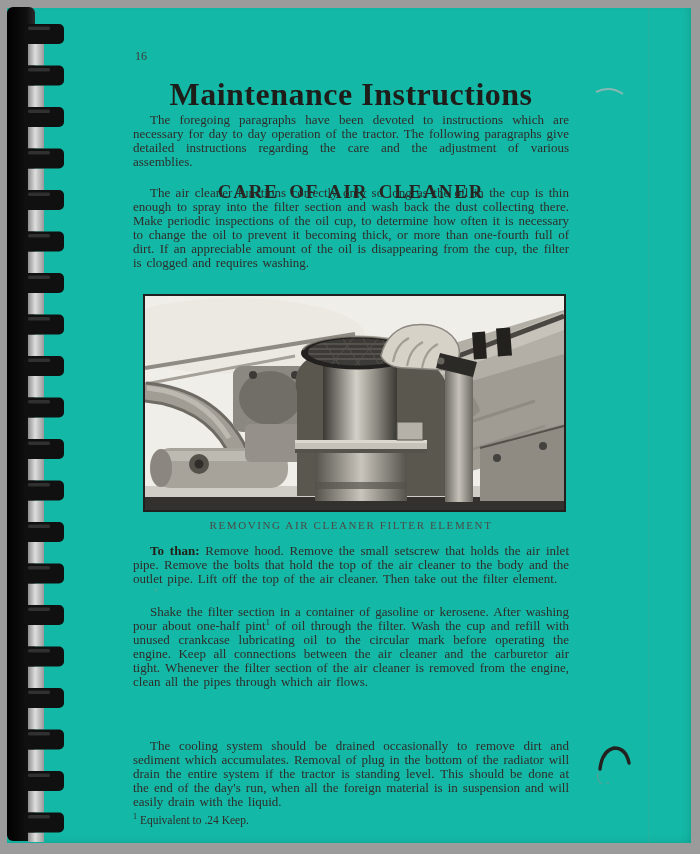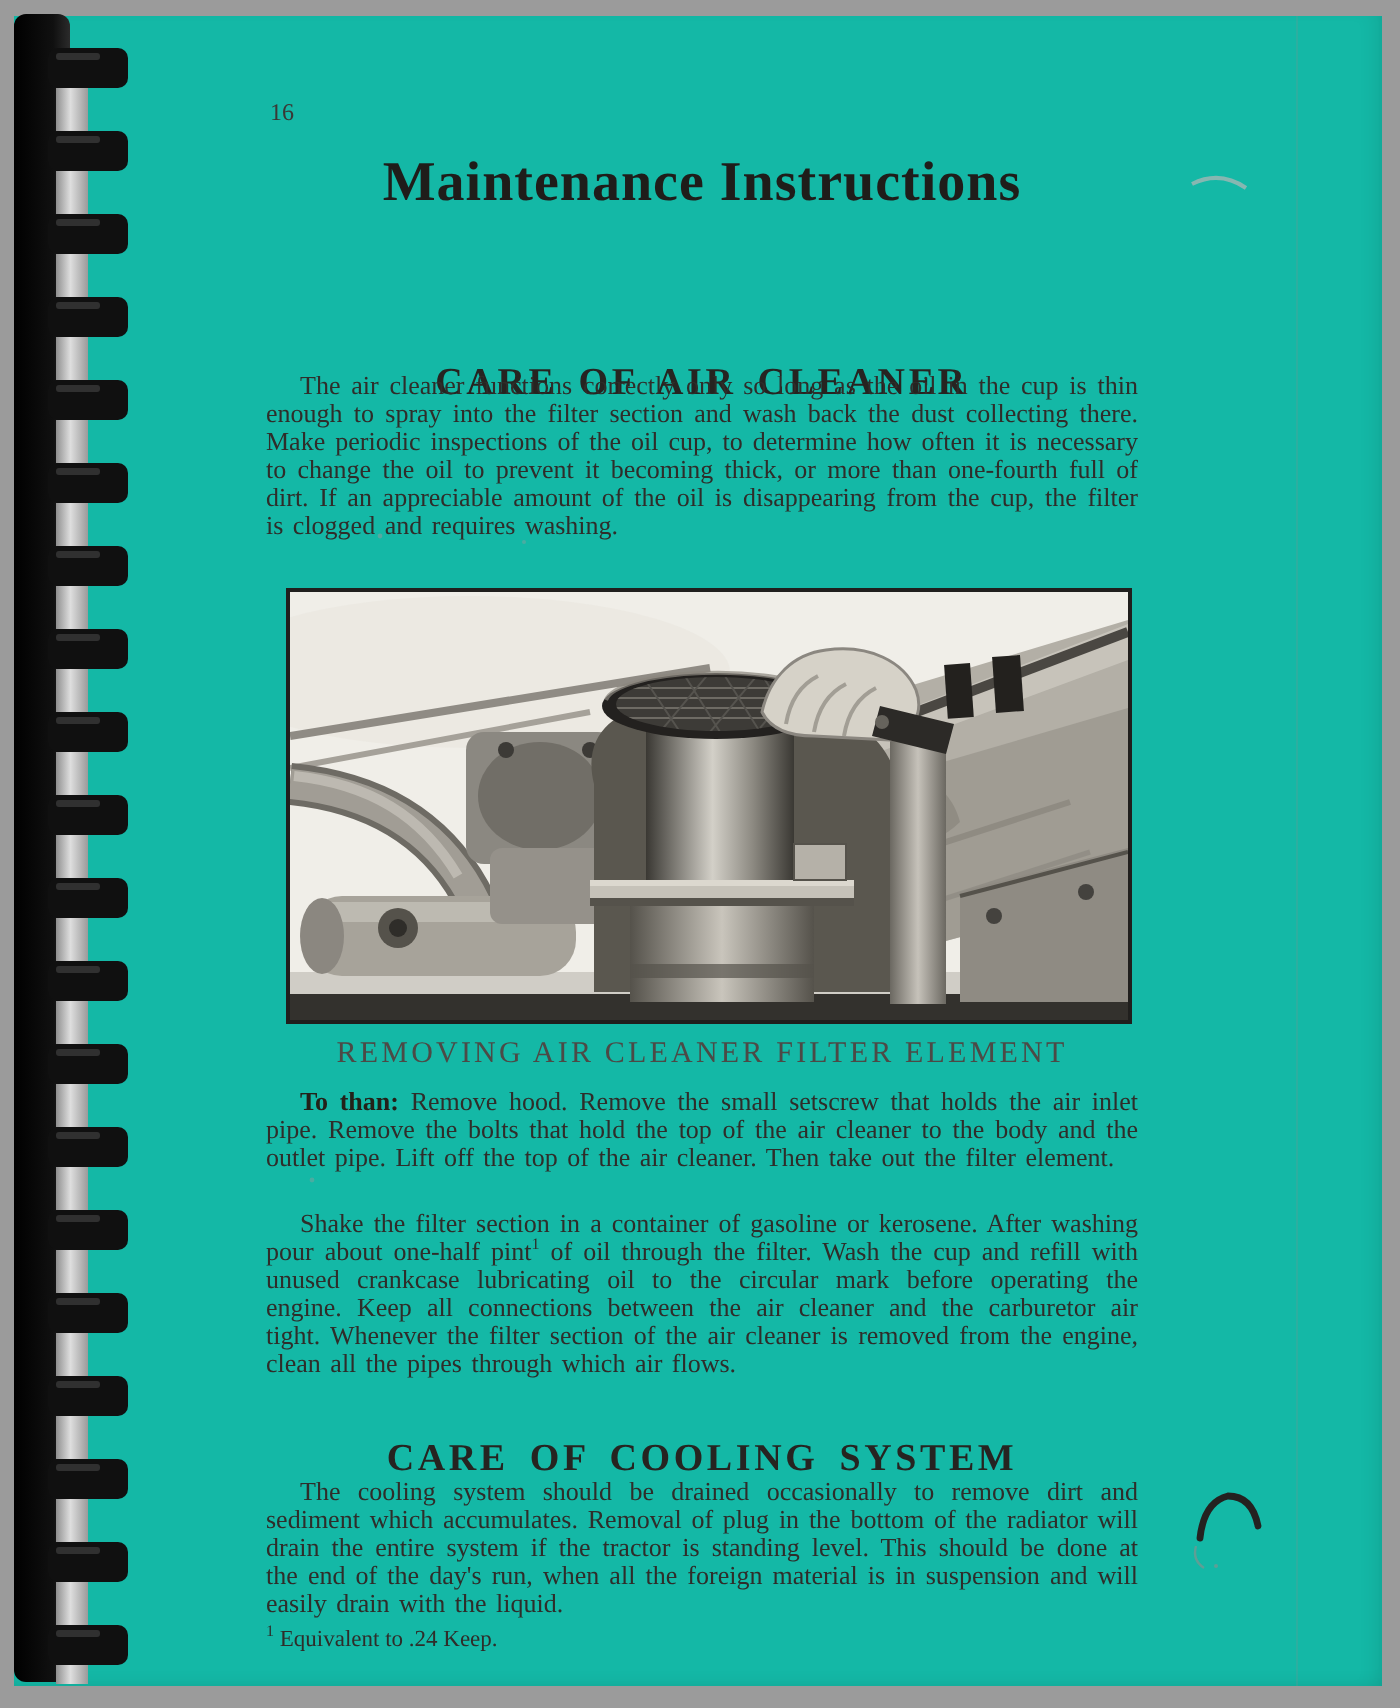--- a/index.html
+++ b/index.html
@@ -3,52 +3,53 @@
 <meta charset="utf-8">
 <title>Scanned manual page</title>
 <style>
   html,body{margin:0;padding:0;}
   .scan{position:relative;width:700px;height:854px;background:#9b9b9b;overflow:hidden;
         font-family:"Liberation Serif", serif;}
   .page{position:absolute;left:7px;top:8px;width:684px;height:835px;background:#14b8a6;
         box-shadow:inset -8px 0 10px -6px rgba(0,0,0,.10), inset 0 -6px 8px -5px rgba(0,0,0,.08);}
   .page-number{position:absolute;left:128px;top:41px;font-size:12px;color:#3a3835;}
   .title{position:absolute;left:126px;top:68px;width:436px;margin:0;text-align:center;
-         font-size:28px;font-weight:bold;letter-spacing:.5px;color:#1f1d1a;}
+         font-size:32px;font-weight:bold;letter-spacing:.5px;color:#1f1d1a;}
   .heading{position:absolute;left:126px;width:436px;margin:0;text-align:center;
            font-size:19px;font-weight:bold;letter-spacing:1.8px;word-spacing:4px;color:#262421;}
   .h-air{top:173px;}
   .h-cool{top:711px;}
   .para{position:absolute;left:126px;width:436px;margin:0;font-size:13px;line-height:14px;
         text-align:justify;text-indent:17px;color:#2f2d2a;word-spacing:1.5px;}
   .p-intro{top:105px;}
   .p-air{top:178px;}
   .p-wash{top:536px;}
   .p-shake{top:597px;}
   .p-cool{top:731px;}
   .photo{position:absolute;left:136px;top:286px;width:423px;height:218px;margin:0;
          border:2px solid #201f1d;box-sizing:border-box;background:#f0eee8;}
   .caption{position:absolute;left:126px;top:511px;width:436px;text-align:center;
-           font-size:15px;letter-spacing:1.6px;color:#4c4a46;}
+           font-size:11px;letter-spacing:1.6px;color:#4c4a46;}
   .footnote{position:absolute;left:126px;top:806px;font-size:11.5px;color:#2f2d2a;}
   sup{font-size:8px;line-height:0;vertical-align:super;}
   .crease{position:absolute;left:641px;top:0;width:1px;height:100%;background:rgba(140,140,140,.20);}
   .binding{position:absolute;left:0;top:0;}
   .marks{position:absolute;left:0;top:0;pointer-events:none;}
   strong{color:#232119;}
 </style>
 </head>
 <body>
 
 <div class="scan">
 
   <div class="page">
     <div class="page-number">16</div>
     <h1 class="title">Maintenance Instructions</h1>
 
+    <p class="para p-intro">The foregoing paragraphs have been devoted to instructions which are necessary for day to day operation of the tractor. The following paragraphs give detailed instructions regarding the care and the adjustment of various assemblies.</p>
 
     <h2 class="heading h-air">CARE OF AIR CLEANER</h2>
     <p class="para p-air">The air cleaner functions correctly only so long as the oil in the cup is thin enough to spray into the filter section and wash back the dust collecting there. Make periodic inspections of the oil cup, to determine how often it is necessary to change the oil to prevent it becoming thick, or more than one-fourth full of dirt. If an appreciable amount of the oil is disappearing from the cup, the filter is clogged and requires washing.</p>
 
     <figure class="photo" aria-label="Photograph of a tractor engine with the air cleaner filter element being removed by hand">
       <svg width="419" height="214" viewBox="0 0 419 214" preserveAspectRatio="none">
         <defs>
           <linearGradient id="cylGrad" x1="0" y1="0" x2="1" y2="0">
             <stop offset="0" stop-color="#3a3833"></stop>
               <stop offset="0.45" stop-color="#d3d0c8"></stop>
@@ -146,21 +147,20 @@
           <circle cx="296" cy="65" r="3.5" fill="#66635c"></circle>
         </g>
       </svg>
     </figure>
     <div class="caption">REMOVING AIR CLEANER FILTER ELEMENT</div>
 
     <p class="para p-wash"><strong>To than:</strong><span> Remove hood. Remove the small setscrew that holds the air inlet pipe. Remove the bolts that hold the top of the air cleaner to the body and the outlet pipe. Lift off the top of the air cleaner. Then take out the filter element.</span></p>
 
     <p class="para p-shake"><span>Shake the filter section in a container of gasoline or kerosene. After washing pour about one-half pint</span><sup>1</sup><span> of oil through the filter. Wash the cup and refill with unused crankcase lubricating oil to the circular mark before operating the engine. Keep all connections between the air cleaner and the carburetor air tight. Whenever the filter section of the air cleaner is removed from the engine, clean all the pipes through which air flows.</span></p>
 
-    <h2 class="heading h-cool">CARE OF COOLING SYSTEM</h2>
     <p class="para p-cool">The cooling system should be drained occasionally to remove dirt and sediment which accumulates. Removal of plug in the bottom of the radiator will drain the entire system if the tractor is standing level. This should be done at the end of the day's run, when all the foreign material is in suspension and will easily drain with the liquid.</p>
 
     <div class="footnote"><sup>1</sup><span> Equivalent to .24 Keep.</span></div>
 
     <div class="crease"></div>
   </div>
 
   <svg class="binding" width="72" height="854" viewBox="0 0 72 854">
     <defs>
       <linearGradient id="edgeGrad" x1="0" y1="0" x2="1" y2="0">

